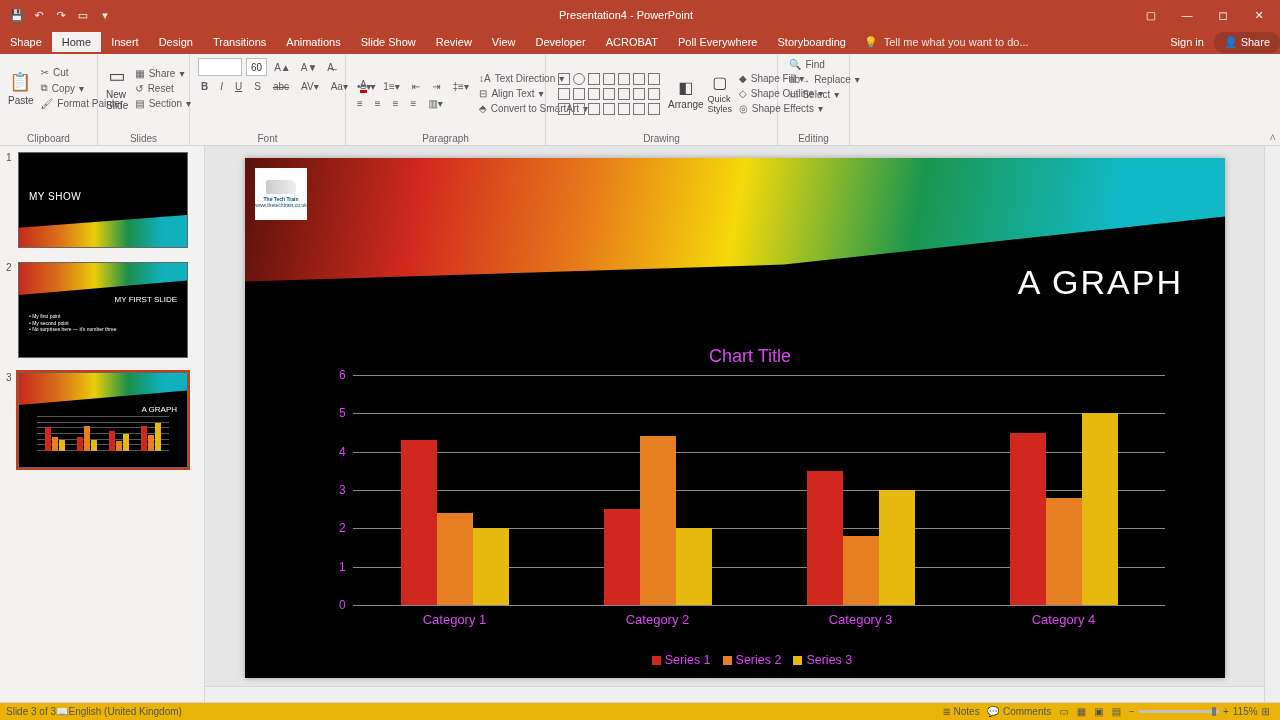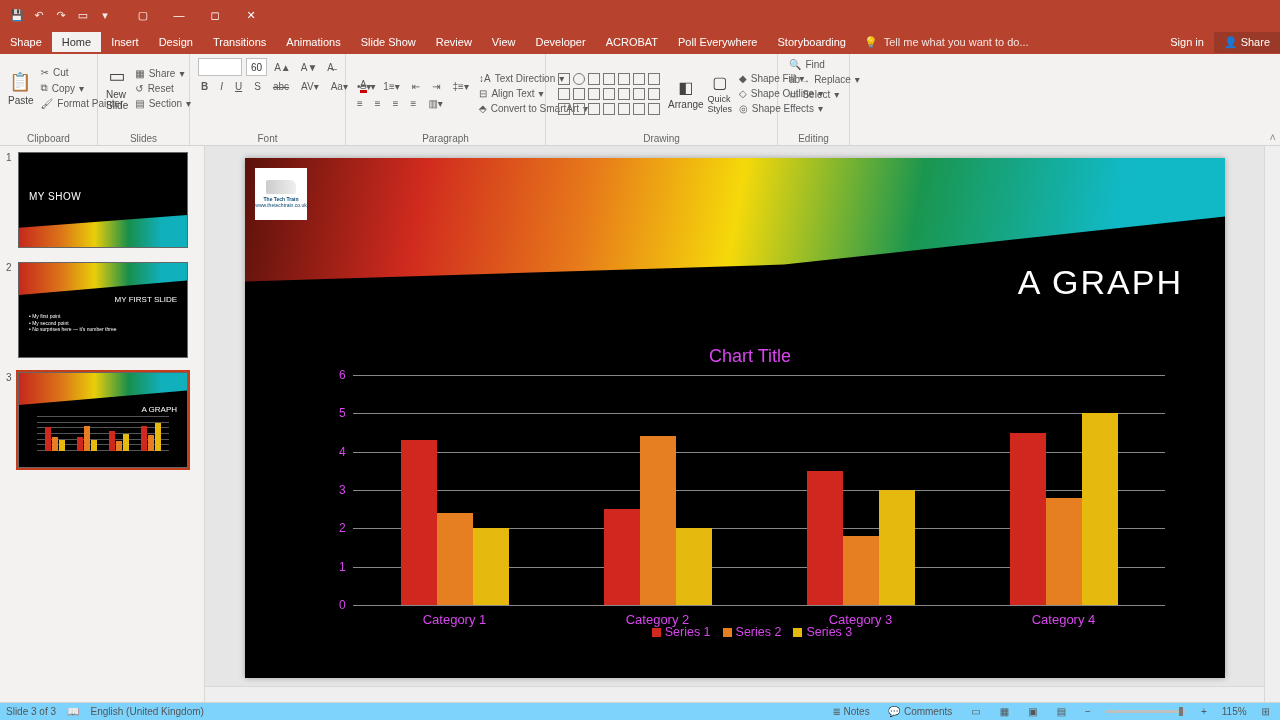--- a/index.html
+++ b/index.html
@@ -57,44 +57,45 @@
 .chart { position: absolute; left: 90px; right: 60px; top: 188px; bottom: 18px; color: #d946ef; font-family: "Segoe UI Light","Segoe UI",sans-serif; }
 .chart-title { text-align: center; font-size: 18px; margin-bottom: 8px; }
 .plot { position: relative; height: 230px; margin-left: 18px; }
 .grid-line { position: absolute; left: 0; right: 0; border-top: 1px solid #888; }
 .y-label { position: absolute; left: -14px; font-size: 12px; transform: translateY(-50%); }
 .cats { position: absolute; left: 0; right: 0; bottom: 0; top: 0; display: flex; }
 .cat-group { flex: 1; position: relative; }
 .bars { position: absolute; bottom: 0; left: 50%; transform: translateX(-50%); display: flex; gap: 0; align-items: flex-end; }
 .bar { width: 36px; }
 .cat-label { text-align: center; font-size: 13px; position: absolute; left: 0; right: 0; bottom: -22px; }
-.legend { text-align: center; margin-top: 20px; font-size: 12.5px; }
+.legend { text-align: center; margin-top: 48px; font-size: 12.5px; }
 .legend span { margin: 0 4px; }
 .sw { display: inline-block; width: 9px; height: 9px; margin-right: 4px; vertical-align: middle; }
 
 .scrollbar-v { position: absolute; right: 0; top: 0; bottom: 0; width: 16px; background: #efefef; border-left: 1px solid #d8d8d8; }
 .scrollbar-h { position: absolute; left: 0; right: 16px; bottom: 0; height: 16px; background: #efefef; border-top: 1px solid #d8d8d8; }
 
-.statusbar { position: absolute; left: 0; right: 0; bottom: 0; height: 18px; background: #7dd3fc; border-top: 1px solid #d4d4d4; display: flex; align-items: center; font-size: 10px; color: #555; padding: 0 6px; gap: 11px; }
+.statusbar { position: absolute; left: 0; right: 0; bottom: 0; height: 18px; background: #eab308; border-top: 1px solid #d4d4d4; display: flex; align-items: center; font-size: 10px; color: #555; padding: 0 6px; gap: 0; }
 .statusbar .spacer { flex: 1; }
 .view-btn { padding: 0 4px; }
 .zoom-track { width: 80px; height: 3px; background: #c0c0c0; position: relative; }
 .zoom-thumb { position: absolute; top: -3px; right: 3px; width: 4px; height: 9px; background: #777; }
 </style>
 </head>
 <body>
 
 <div class="titlebar">
   <div class="qat">
     <span class="qat-btn">💾</span>
     <span class="qat-btn">↶</span>
     <span class="qat-btn">↷</span>
     <span class="qat-btn">▭</span>
     <span class="qat-btn">▾</span>
   </div>
+  <div class="titlebar-center">Presentation4 - PowerPoint</div>
   <div class="titlebar-right">
     <span class="win-btn">▢</span>
     <span class="win-btn">—</span>
     <span class="win-btn">◻</span>
     <span class="win-btn">✕</span>
   </div>
 </div>
 
 <div class="menubar">
   <div class="menu-item">Shape</div>
@@ -106,21 +107,21 @@
   <div class="menu-item">Slide Show</div>
   <div class="menu-item">Review</div>
   <div class="menu-item">View</div>
   <div class="menu-item">Developer</div>
   <div class="menu-item">ACROBAT</div>
   <div class="menu-item">Poll Everywhere</div>
   <div class="menu-item">Storyboarding</div>
   <div class="tellme">💡 <span>Tell me what you want to do...</span></div>
   <div class="spacer"></div>
   <div class="sign-in">Sign in</div>
-  <div class="share" style="background:rgba(0,0,0,0.15);">👤 <span>Share</span></div>
+  <div class="share" style="background:rgba(0,0,0,0.15);border-radius:9px;">👤 <span>Share</span></div>
 </div>
 
 <div class="ribbon">
 
   <div class="rib-group" style="width:98px;">
     <div class="rib-row">
       <div class="big-btn">
         <span style="font-size:18px;">📋</span>
         <span>Paste</span>
       </div>

